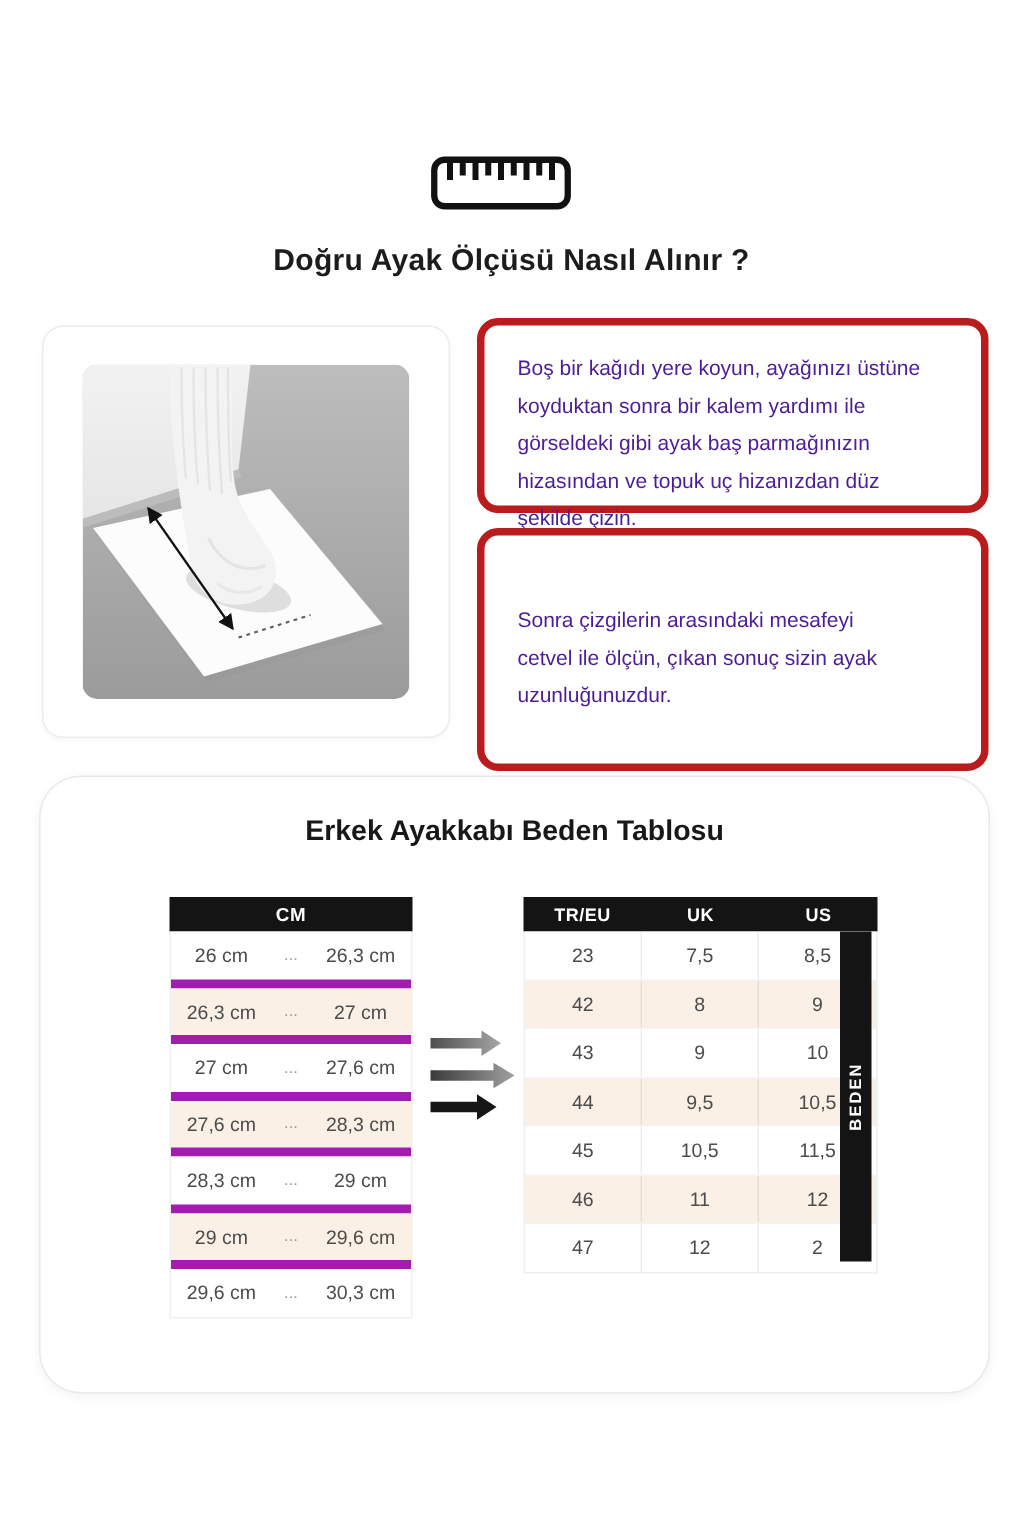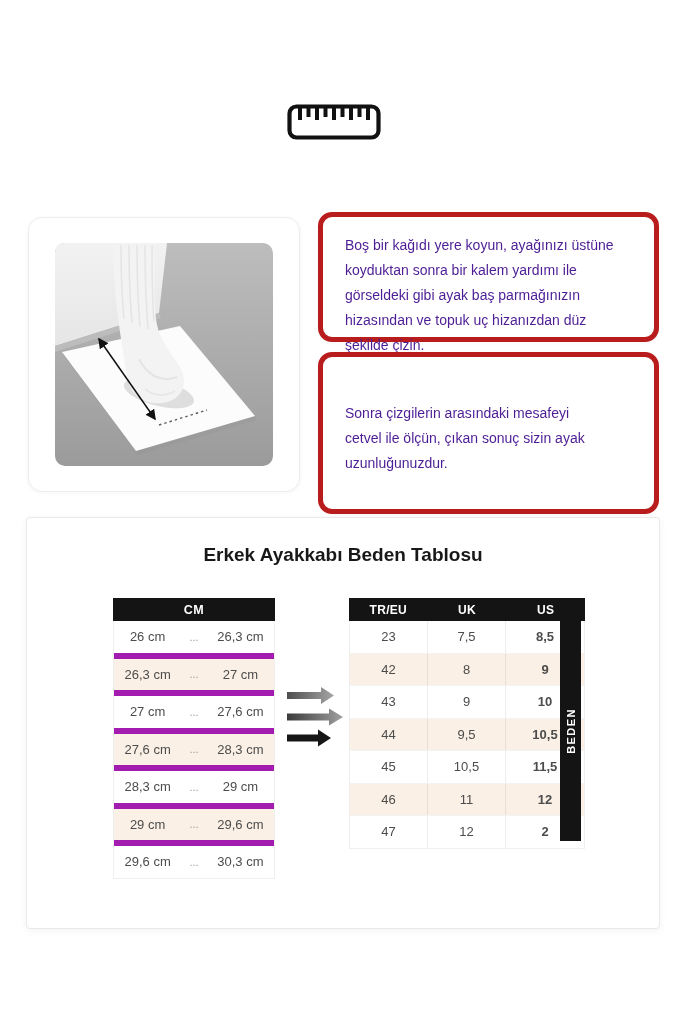--- a/index.html
+++ b/index.html
@@ -37,21 +37,21 @@
     box-shadow:0 1px 4px rgba(0,0,0,.03);
     color:#4c1d95; font-size:14px; line-height:25px;
   }
   .step-1 { top:212px; height:130px; padding:16px 18px 0 22px; }
   .step-2 { top:352px; height:162px; padding:44px 18px 0 22px; }
   .step-box p { margin:0; white-space:pre-line; }
 
   
   .chart-card {
     position:absolute; left:26px; top:517px; width:634px; height:412px;
-    background:#fff; border:1px solid #e9e9e9; border-radius:4px;
+    background:#fff; border:1px solid #e9e9e9; border-radius:28px;
     box-shadow:0 2px 8px rgba(0,0,0,.05); box-sizing:border-box;
   }
   .chart-title {
     position:absolute; top:26px; left:0; right:0; margin:0;
     text-align:center; font-size:19px; font-weight:700; color:#181818;
   }
 
   
   .cm-table { position:absolute; left:86px; top:80px; width:162px; }
   .cm-header {
@@ -85,21 +85,21 @@
   .size-row {
     height:31.5px; display:grid; grid-template-columns:1fr 1fr 1fr;
     font-size:13px; color:#4c4c4c; border-bottom:1px solid #f3f3f3; background:#fff;
   }
   .size-row:last-child { border-bottom:none; }
   .size-row.alt { background:#faf0e5; }
   .size-row span {
     display:flex; align-items:center; justify-content:center;
     border-right:1px solid rgba(0,0,0,.07); height:100%;
   }
-  .size-row span:last-child { border-right:none;font-weight:bold; }
+  .size-row span:last-child { border-right:none; }
 
   
   .beden-bar {
     position:absolute; left:533px; top:103px; width:21px; height:220px;
     background:#141414; display:flex; align-items:center; justify-content:center;
   }
   .beden-bar span {
     color:#ffffff; font-size:11px; font-weight:600; letter-spacing:1.4px;
     transform:rotate(-90deg); white-space:nowrap;
   }
@@ -109,20 +109,21 @@
 
 <div class="page">
 
   <div class="ruler-wrap">
     <svg width="94" height="36" viewBox="0 0 94 36" aria-hidden="true">
       <rect x="2.5" y="2.5" width="89" height="31" rx="7" fill="#ffffff" stroke="#111111" stroke-width="4.2"></rect>
       <path d="M13,4 v12 M21.5,4 v9 M30,4 v12 M38.5,4 v9 M47,4 v12 M55.5,4 v9 M64,4 v12 M72.5,4 v9 M81,4 v12" stroke="#111111" stroke-width="4" fill="none"></path>
     </svg>
   </div>
 
+  <h1 class="main-title">Doğru Ayak Ölçüsü Nasıl Alınır ?</h1>
 
   <div class="photo-card">
     <div class="photo">
       <svg width="218" height="223" viewBox="0 0 218 223">
         <defs>
           <linearGradient id="floorG" x1="0" y1="0" x2="0" y2="1">
             <stop offset="0" stop-color="#bdbdbd"></stop>
               <stop offset="1" stop-color="#9b9b9b"></stop>
           </linearGradient>
           <linearGradient id="wallG" x1="0" y1="0" x2="0" y2="1">

